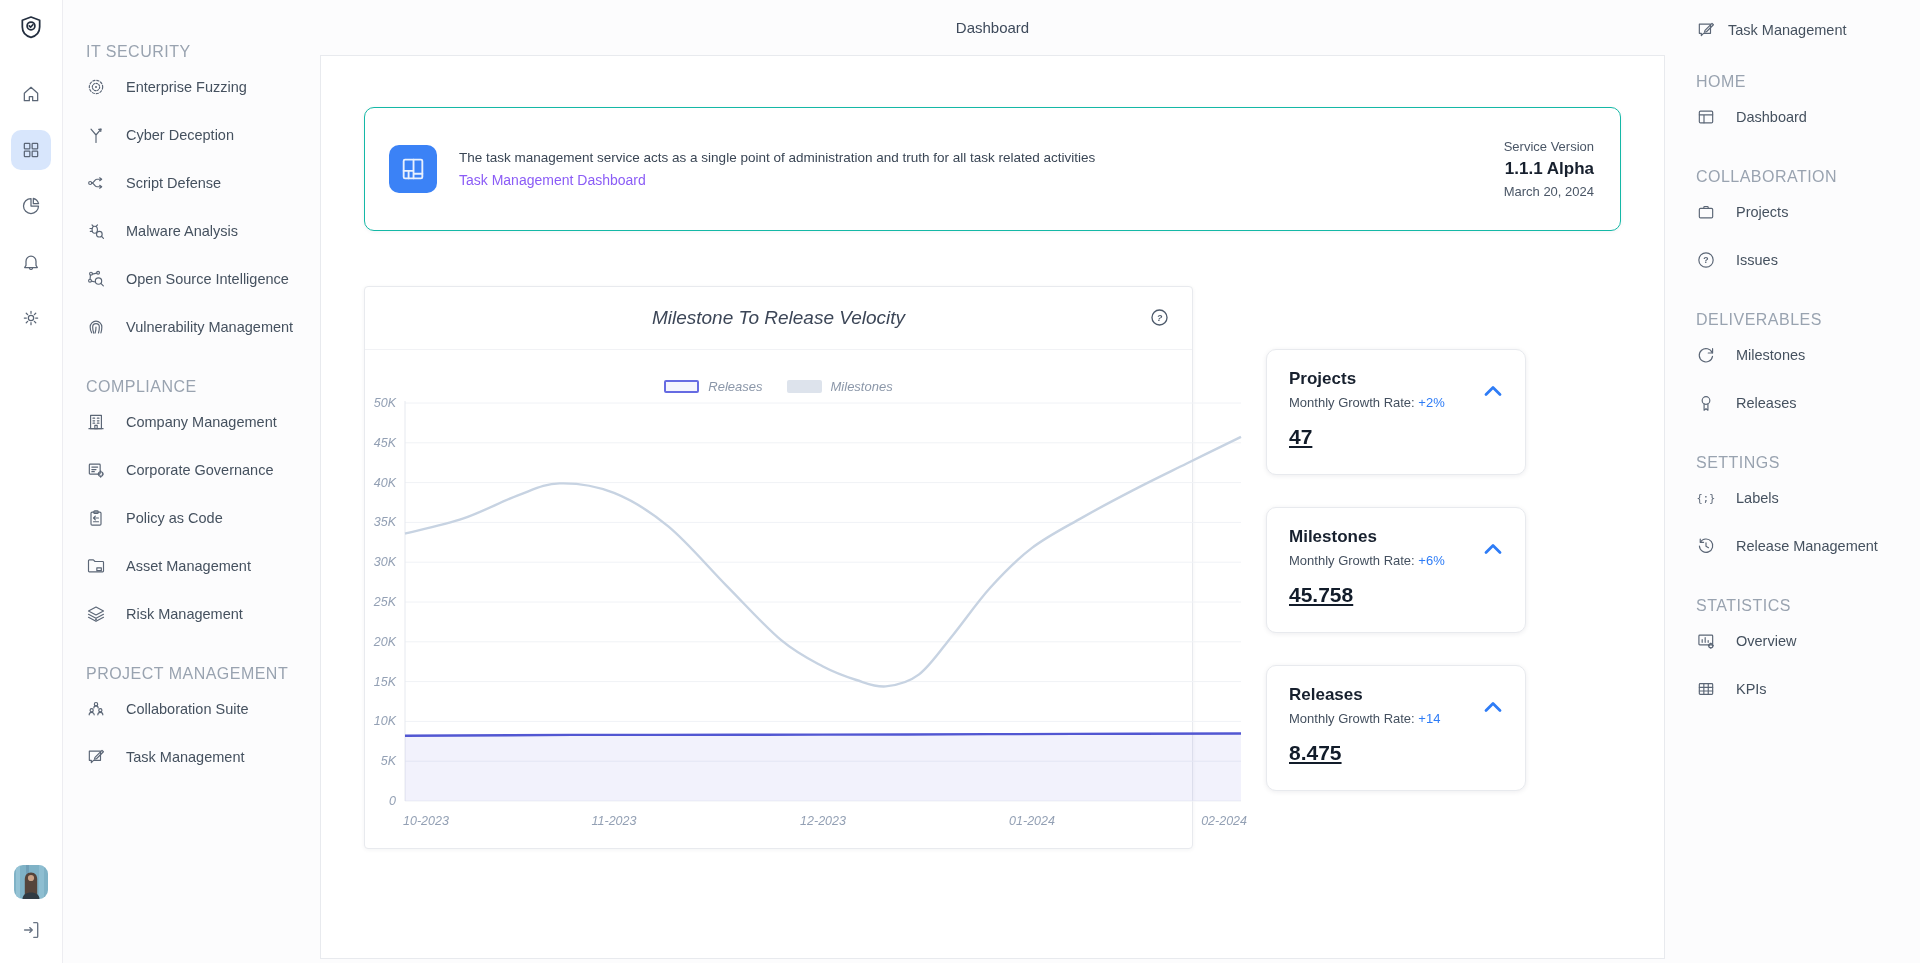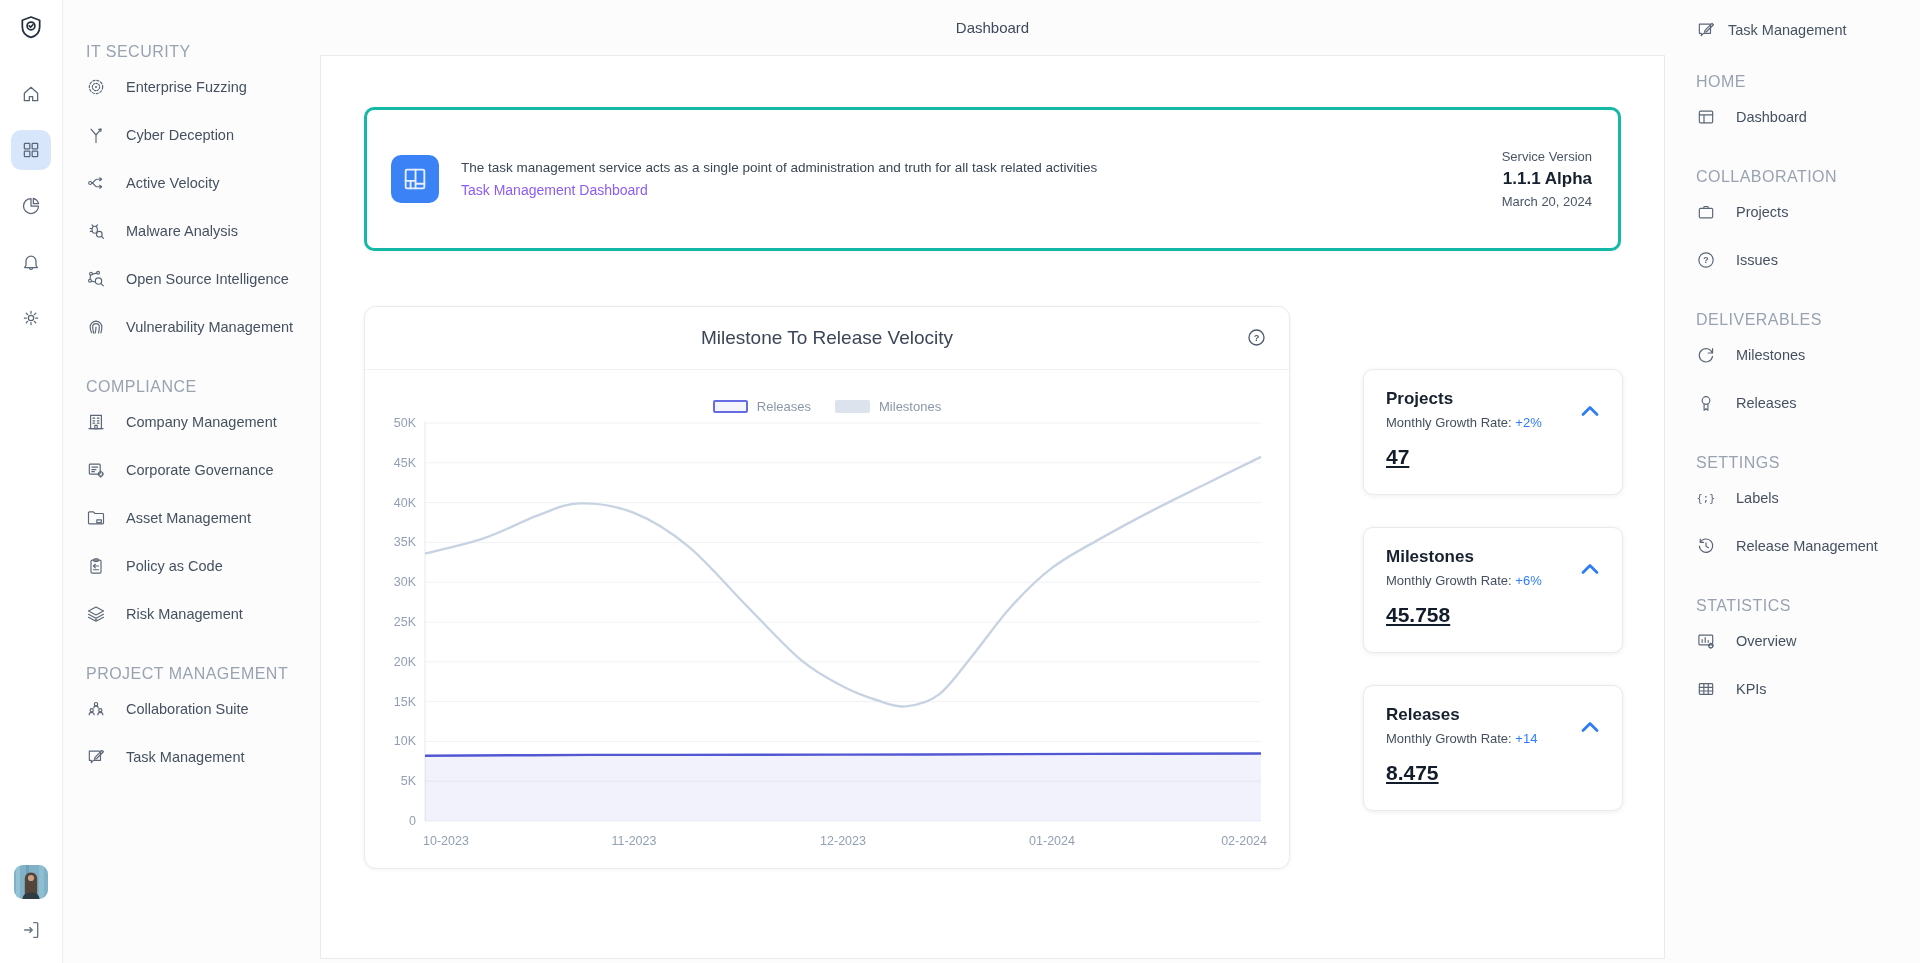--- a/index.html
+++ b/index.html
@@ -34,34 +34,34 @@
   .s-icon { width:20px; height:20px; flex:none; color:#5b6676; display:flex;
             align-items:center; justify-content:center; }
   .s-icon svg { display:block; }
 
   
   .main { flex:1; min-width:0; display:flex; flex-direction:column; padding-right:13px; }
   .topbar { height:55px; flex:none; display:flex; align-items:center; justify-content:center;
             font-size:15px; color:#3e4a5b; }
   .panel { flex:1; background:#fff; border:1px solid #e8eaee; margin-bottom:4px; position:relative; }
 
-  .header-card { margin:51px 43px 0 43px; height:144px; background:#fff;
-                 border:3px solid #14b8a6; border-radius:10px; box-shadow:0 1px 4px rgba(20,30,50,.05);
+  .header-card { margin:51px 43px 0 43px; height:124px; background:#fff;
+                 border:1px solid #14b8a6; border-radius:10px; box-shadow:0 1px 4px rgba(20,30,50,.05);
                  display:flex; align-items:center; gap:22px; padding:0 26px 0 24px; }
   .hc-icon { width:48px; height:48px; border-radius:10px; background:#3b82f6; flex:none;
              display:flex; align-items:center; justify-content:center; color:#e9f1fe; }
   .hc-text { flex:1; }
   .hc-desc { font-size:13.5px; color:#3a4655; margin-bottom:7px; }
   .hc-title { font-size:14px; font-weight:normal; color:#8b5cf6; }
   .hc-version { text-align:right; font-size:13px; color:#4a5666; line-height:1.5; }
   .hc-version .ver { font-size:17px; font-weight:bold; color:#17202e; }
 
   .content-row { display:flex; margin:55px 0 0 43px; }
-  .chart-card { width:926px; height:563px; flex:none; background:#fff; border:1px solid #e8eaee;
-                border-radius:12px; box-shadow:0 1px 4px rgba(20,30,50,.05); position:relative; }
+  .chart-card { width:829px; height:563px; flex:none; background:#fff; border:1px solid #e8eaee;
+                border-radius:4px; box-shadow:0 1px 4px rgba(20,30,50,.05); position:relative;font-style:italic; }
   .chart-title-row { height:63px; display:flex; align-items:center; justify-content:center;
                      border-bottom:1px solid #f1f2f5; position:relative; }
   .chart-title { font-size:19px; color:#3c4657; }
   .chart-help { position:absolute; right:22px; top:20px; color:#4d5a6b; cursor:pointer; }
   .legend { display:flex; justify-content:center; align-items:center; gap:24px; margin-top:29px; height:14px; }
   .legend-item { display:flex; align-items:center; cursor:pointer; }
   .legend-swatch { width:35px; height:13px; border-radius:2px; }
   .legend-swatch.releases { background:#f4f4fd; border:2px solid #666be2; }
   .legend-swatch.milestones { background:#dde3ec; }
   .legend-label { font-size:13px; color:#8b97a9; margin-left:9px; }
@@ -170,21 +170,21 @@
       <div class="side-item">
         <span class="s-icon">
           <svg width="20" height="20" viewBox="0 0 24 24" fill="none" stroke="currentColor" stroke-width="1.4" stroke-linecap="round" stroke-linejoin="round">
             <circle cx="5" cy="12" r="1.8"></circle>
             <path d="M7 12 c3 0 3 -4.5 6 -4.5 h5.2"></path>
             <path d="M7 12 c3 0 3 4.5 6 4.5 h5.2"></path>
             <path d="M16.4 5.8 L18.8 7.5 l-2.4 1.7"></path>
             <path d="M16.4 14.8 L18.8 16.5 l-2.4 1.7"></path>
           </svg>
         </span>
-        <span>Active Velocity</span>
+        <span>Script Defense</span>
       </div>
       <div class="side-item">
         <span class="s-icon">
           <svg width="20" height="20" viewBox="0 0 24 24" fill="none" stroke="currentColor" stroke-width="1.4" stroke-linecap="round" stroke-linejoin="round">
             <ellipse cx="10.5" cy="10.5" rx="3.2" ry="4.2"></ellipse>
             <path d="M9 6.6 L7.2 4.6 M12 6.6 L13.8 4.6 M7.3 9 H4.8 M7.5 12.5 H5.2"></path>
             <circle cx="16" cy="15.8" r="3.4"></circle>
             <path d="M18.5 18.3 L21 20.8"></path>
           </svg>
         </span>
@@ -232,36 +232,36 @@
             <path d="M7 8.5 H14 M7 11.5 H12 M7 14 H10"></path>
             <circle cx="17.6" cy="16.8" r="2.7"></circle>
             <path d="M17.6 13 v1.2 M17.6 19.4 v1.2 M14.6 16.8 h1.2 M19.4 16.8 h1.2"></path>
           </svg>
         </span>
         <span>Corporate Governance</span>
       </div>
       <div class="side-item">
         <span class="s-icon">
           <svg width="20" height="20" viewBox="0 0 24 24" fill="none" stroke="currentColor" stroke-width="1.4" stroke-linecap="round" stroke-linejoin="round">
-            <path d="M3 18 V5.6 a1 1 0 0 1 1-1 h4.8 l2 2 H20 a1 1 0 0 1 1 1 V18 a1 1 0 0 1 -1 1 H4 a1 1 0 0 1 -1-1 Z"></path>
-            <rect x="13" y="14.2" width="5.4" height="3.4"></rect>
-          </svg>
-        </span>
-        <span>Asset Management</span>
-      </div>
-      <div class="side-item">
-        <span class="s-icon">
-          <svg width="20" height="20" viewBox="0 0 24 24" fill="none" stroke="currentColor" stroke-width="1.4" stroke-linecap="round" stroke-linejoin="round">
             <rect x="6" y="5" width="12" height="15.5" rx="1.4"></rect>
             <rect x="9.4" y="3.4" width="5.2" height="3.2" rx="1"></rect>
             <path d="M15 12 H9 M11.2 9.8 L9 12 l2.2 2.2"></path>
             <path d="M9 16.5 H15"></path>
           </svg>
         </span>
         <span>Policy as Code</span>
+      </div>
+      <div class="side-item">
+        <span class="s-icon">
+          <svg width="20" height="20" viewBox="0 0 24 24" fill="none" stroke="currentColor" stroke-width="1.4" stroke-linecap="round" stroke-linejoin="round">
+            <path d="M3 18 V5.6 a1 1 0 0 1 1-1 h4.8 l2 2 H20 a1 1 0 0 1 1 1 V18 a1 1 0 0 1 -1 1 H4 a1 1 0 0 1 -1-1 Z"></path>
+            <rect x="13" y="14.2" width="5.4" height="3.4"></rect>
+          </svg>
+        </span>
+        <span>Asset Management</span>
       </div>
       <div class="side-item">
         <span class="s-icon">
           <svg width="20" height="20" viewBox="0 0 24 24" fill="none" stroke="currentColor" stroke-width="1.4" stroke-linecap="round" stroke-linejoin="round">
             <path d="M12 3.6 L21 8.4 L12 13.2 L3 8.4 Z"></path>
             <path d="M3 12.4 L12 17.2 L21 12.4"></path>
             <path d="M3 16 L12 20.8 L21 16"></path>
             <circle cx="12" cy="18.6" r="1.1" fill="currentColor" stroke="none"></circle>
           </svg>
         </span>

